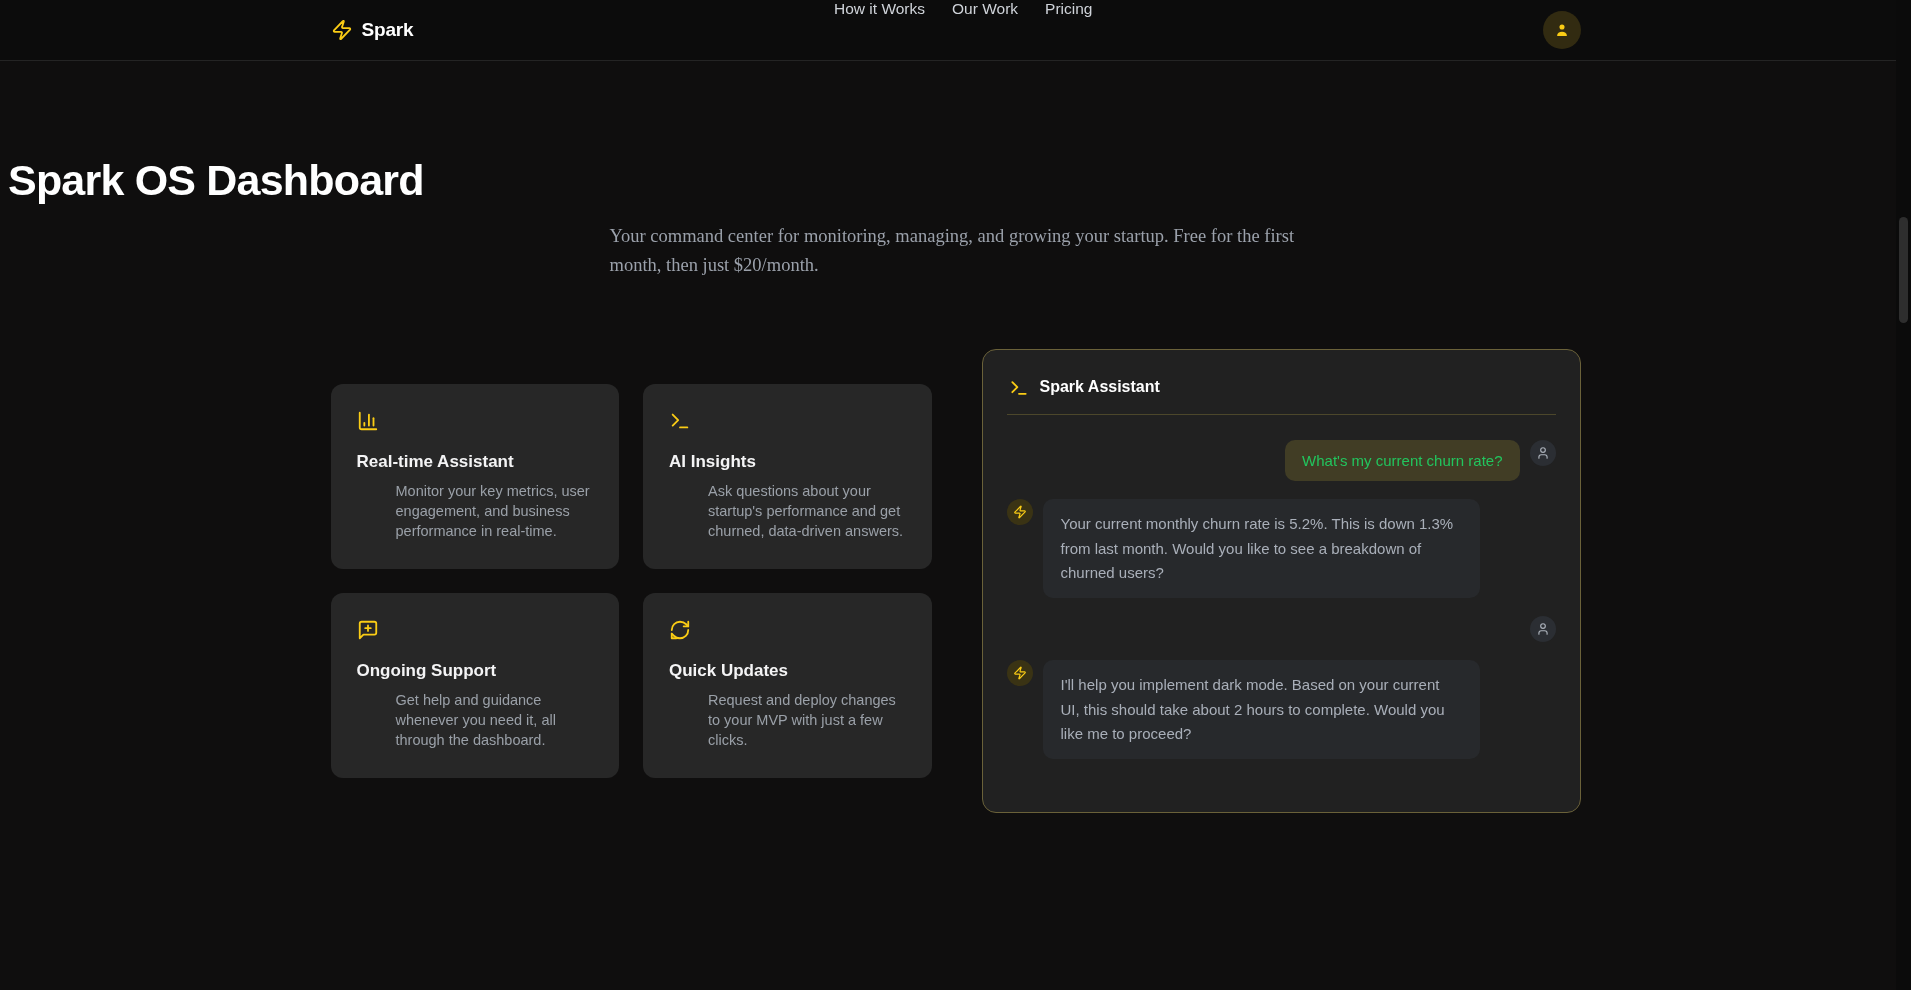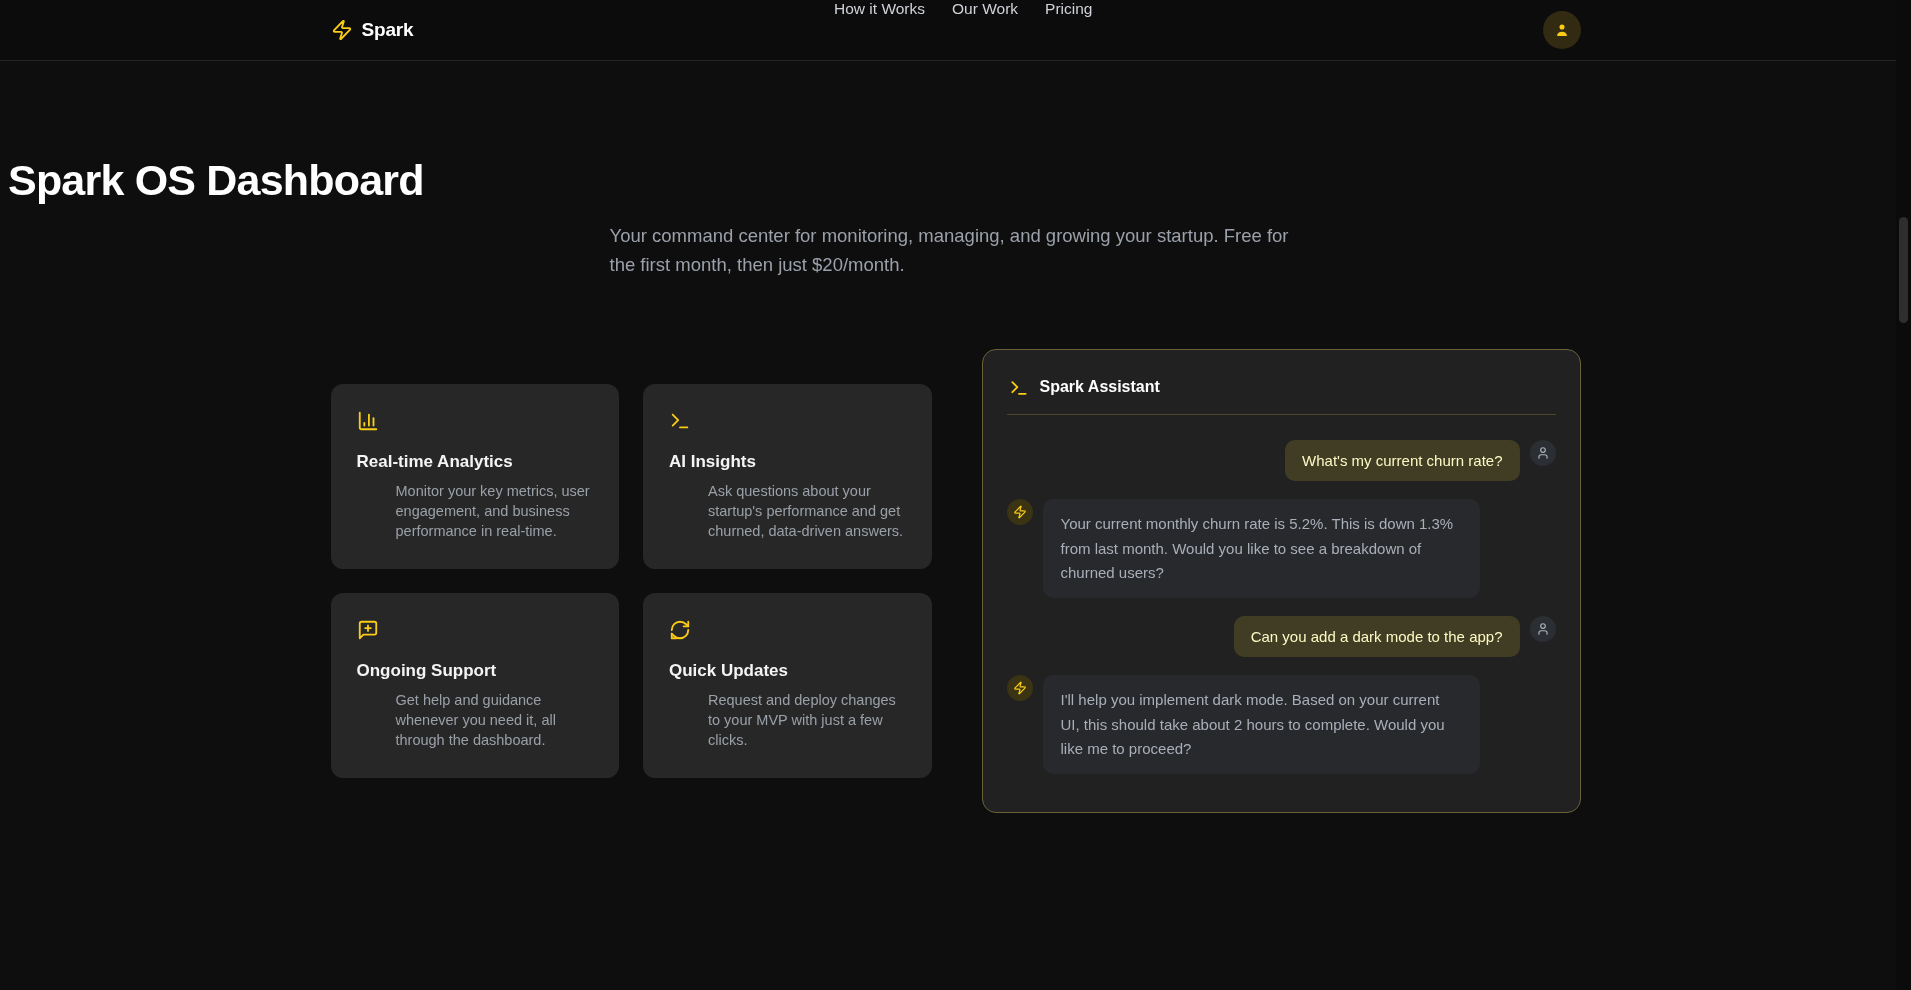--- a/index.html
+++ b/index.html
@@ -20,21 +20,21 @@
   .nav { position:absolute; left:50%; top:0; height:100%; transform:translateX(-47%); display:flex; align-items:flex-start; gap:27px; }
   .nav a { color:#cfd3d9; font-size:15.5px; text-decoration:none; cursor:pointer; }
   .avatar-btn { width:38px; height:38px; border-radius:50%; background:#322b11; border:none; display:flex; align-items:center; justify-content:center; cursor:pointer; }
 
   .icon { display:block; }
   .yellow { color:#facc15; }
 
   
   .hero { text-align:left; padding-top:95px;padding-left:8px; }
   .hero h1 { color:#ffffff; font-size:43px; font-weight:800; letter-spacing:-0.8px; }
-  .hero .subtitle { margin:17px auto 0; width:700px; color:#9ba1ab; font-size:18.5px; line-height:1.55; }
+  .hero .subtitle { margin:17px auto 0; width:700px; color:#9ba1ab; font-size:18.5px; line-height:1.55;font-family:Liberation Serif, serif; }
 
   
   .main-row { margin-top:70px; display:flex; justify-content:space-between; align-items:center; }
 
   
   .features-grid { width:601px; display:grid; grid-template-columns:1fr 1fr; gap:24px; align-self:center; }
   .feature-card { background:#272727; border-radius:12px; padding:26px 26px 28px; }
   .feature-icon { width:22px; height:22px; }
   .feature-title { margin-top:20px; color:#f4f4f5; font-size:17px; font-weight:700; }
   .feature-desc { margin-top:9px; color:#9aa0a8; font-size:14.5px; line-height:1.38;margin-left:39px; }
@@ -44,21 +44,21 @@
   .chat-header { display:flex; align-items:flex-start; gap:11px; padding:4px 2px 0; }
   .chat-title { color:#ffffff; font-size:16px; font-weight:700; }
   .chat-divider { margin-top:16px; border-top:1px solid #4c472b; }
   .messages { margin-top:25px; display:flex; flex-direction:column; gap:18px; }
   .msg-row { display:flex; align-items:flex-start; gap:10px; }
   .msg-row.user { justify-content:flex-end; }
   .msg-avatar { width:26px; height:26px; border-radius:50%; flex:none; display:flex; align-items:center; justify-content:center; }
   .msg-avatar.user { background:#2b2e33; color:#abb1ba; }
   .msg-avatar.bot { background:#3a3314; color:#facc15; }
   .bubble { border-radius:10px; font-size:15px; }
-  .bubble.user { background:#413d25; color:#fef9c3; padding:12px 17px; }
+  .bubble.user { background:#413d25; color:#22c55e; padding:12px 17px; }
   .bubble.bot { background:#27292c; color:#a9afb9; padding:13px 18px; line-height:1.62; max-width:437px; }
 
   
   .scrollbar-track { position:absolute; top:0; right:0; width:15px; height:990px; background:#0b0b0b; }
   .scrollbar-thumb { position:absolute; top:217px; right:3px; width:9px; height:106px; background:#2e2e2e; border-radius:5px; cursor:pointer; }
 </style>
 </head>
 <body>
 
 <div class="page">
@@ -94,21 +94,21 @@
 
     <div class="features-grid">
 
       <div class="feature-card">
         <svg class="feature-icon yellow icon" viewBox="0 0 24 24" fill="none" stroke="currentColor" stroke-width="2" stroke-linecap="round" stroke-linejoin="round">
             <path d="M3 3v16a2 2 0 0 0 2 2h16"></path>
             <path d="M18 17V9"></path>
             <path d="M13 17V5"></path>
             <path d="M8 17v-3"></path>
           </svg>
-        <div class="feature-title">Real-time Analytics</div>
+        <div class="feature-title">Real-time Assistant</div>
         <div class="feature-desc">Monitor your key metrics, user engagement, and business performance in real-time.</div>
       </div>
 
       <div class="feature-card">
         <svg class="feature-icon yellow icon" viewBox="0 0 24 24" fill="none" stroke="currentColor" stroke-width="2" stroke-linecap="round" stroke-linejoin="round">
             <polyline points="4 17 10 11 4 5"></polyline>
             <line x1="12" x2="20" y1="19" y2="19"></line>
           </svg>
         <div class="feature-title">AI Insights</div>
         <div class="feature-desc">Ask questions about your startup's performance and get churned, data-driven answers.</div>
@@ -162,21 +162,20 @@
         <div class="msg-row bot">
           <div class="msg-avatar bot">
             <svg class="icon" width="14" height="14" viewBox="0 0 24 24" fill="none" stroke="currentColor" stroke-width="2" stroke-linecap="round" stroke-linejoin="round">
                 <path d="M4 14a1 1 0 0 1-.78-1.63l9.9-10.2a.5.5 0 0 1 .86.46l-1.92 6.02A1 1 0 0 0 13 10h7a1 1 0 0 1 .78 1.63l-9.9 10.2a.5.5 0 0 1-.86-.46l1.92-6.02A1 1 0 0 0 11 14z"></path>
               </svg>
           </div>
           <div class="bubble bot">Your current monthly churn rate is 5.2%. This is down 1.3% from last month. Would you like to see a breakdown of churned users?</div>
         </div>
 
         <div class="msg-row user">
-          <div class="bubble user">Can you add a dark mode to the app?</div>
           <div class="msg-avatar user">
             <svg class="icon" width="14" height="14" viewBox="0 0 24 24" fill="none" stroke="currentColor" stroke-width="2" stroke-linecap="round" stroke-linejoin="round">
                 <path d="M19 21v-2a4 4 0 0 0-4-4H9a4 4 0 0 0-4 4v2"></path>
                 <circle cx="12" cy="7" r="4"></circle>
               </svg>
           </div>
         </div>
 
         <div class="msg-row bot">
           <div class="msg-avatar bot">

